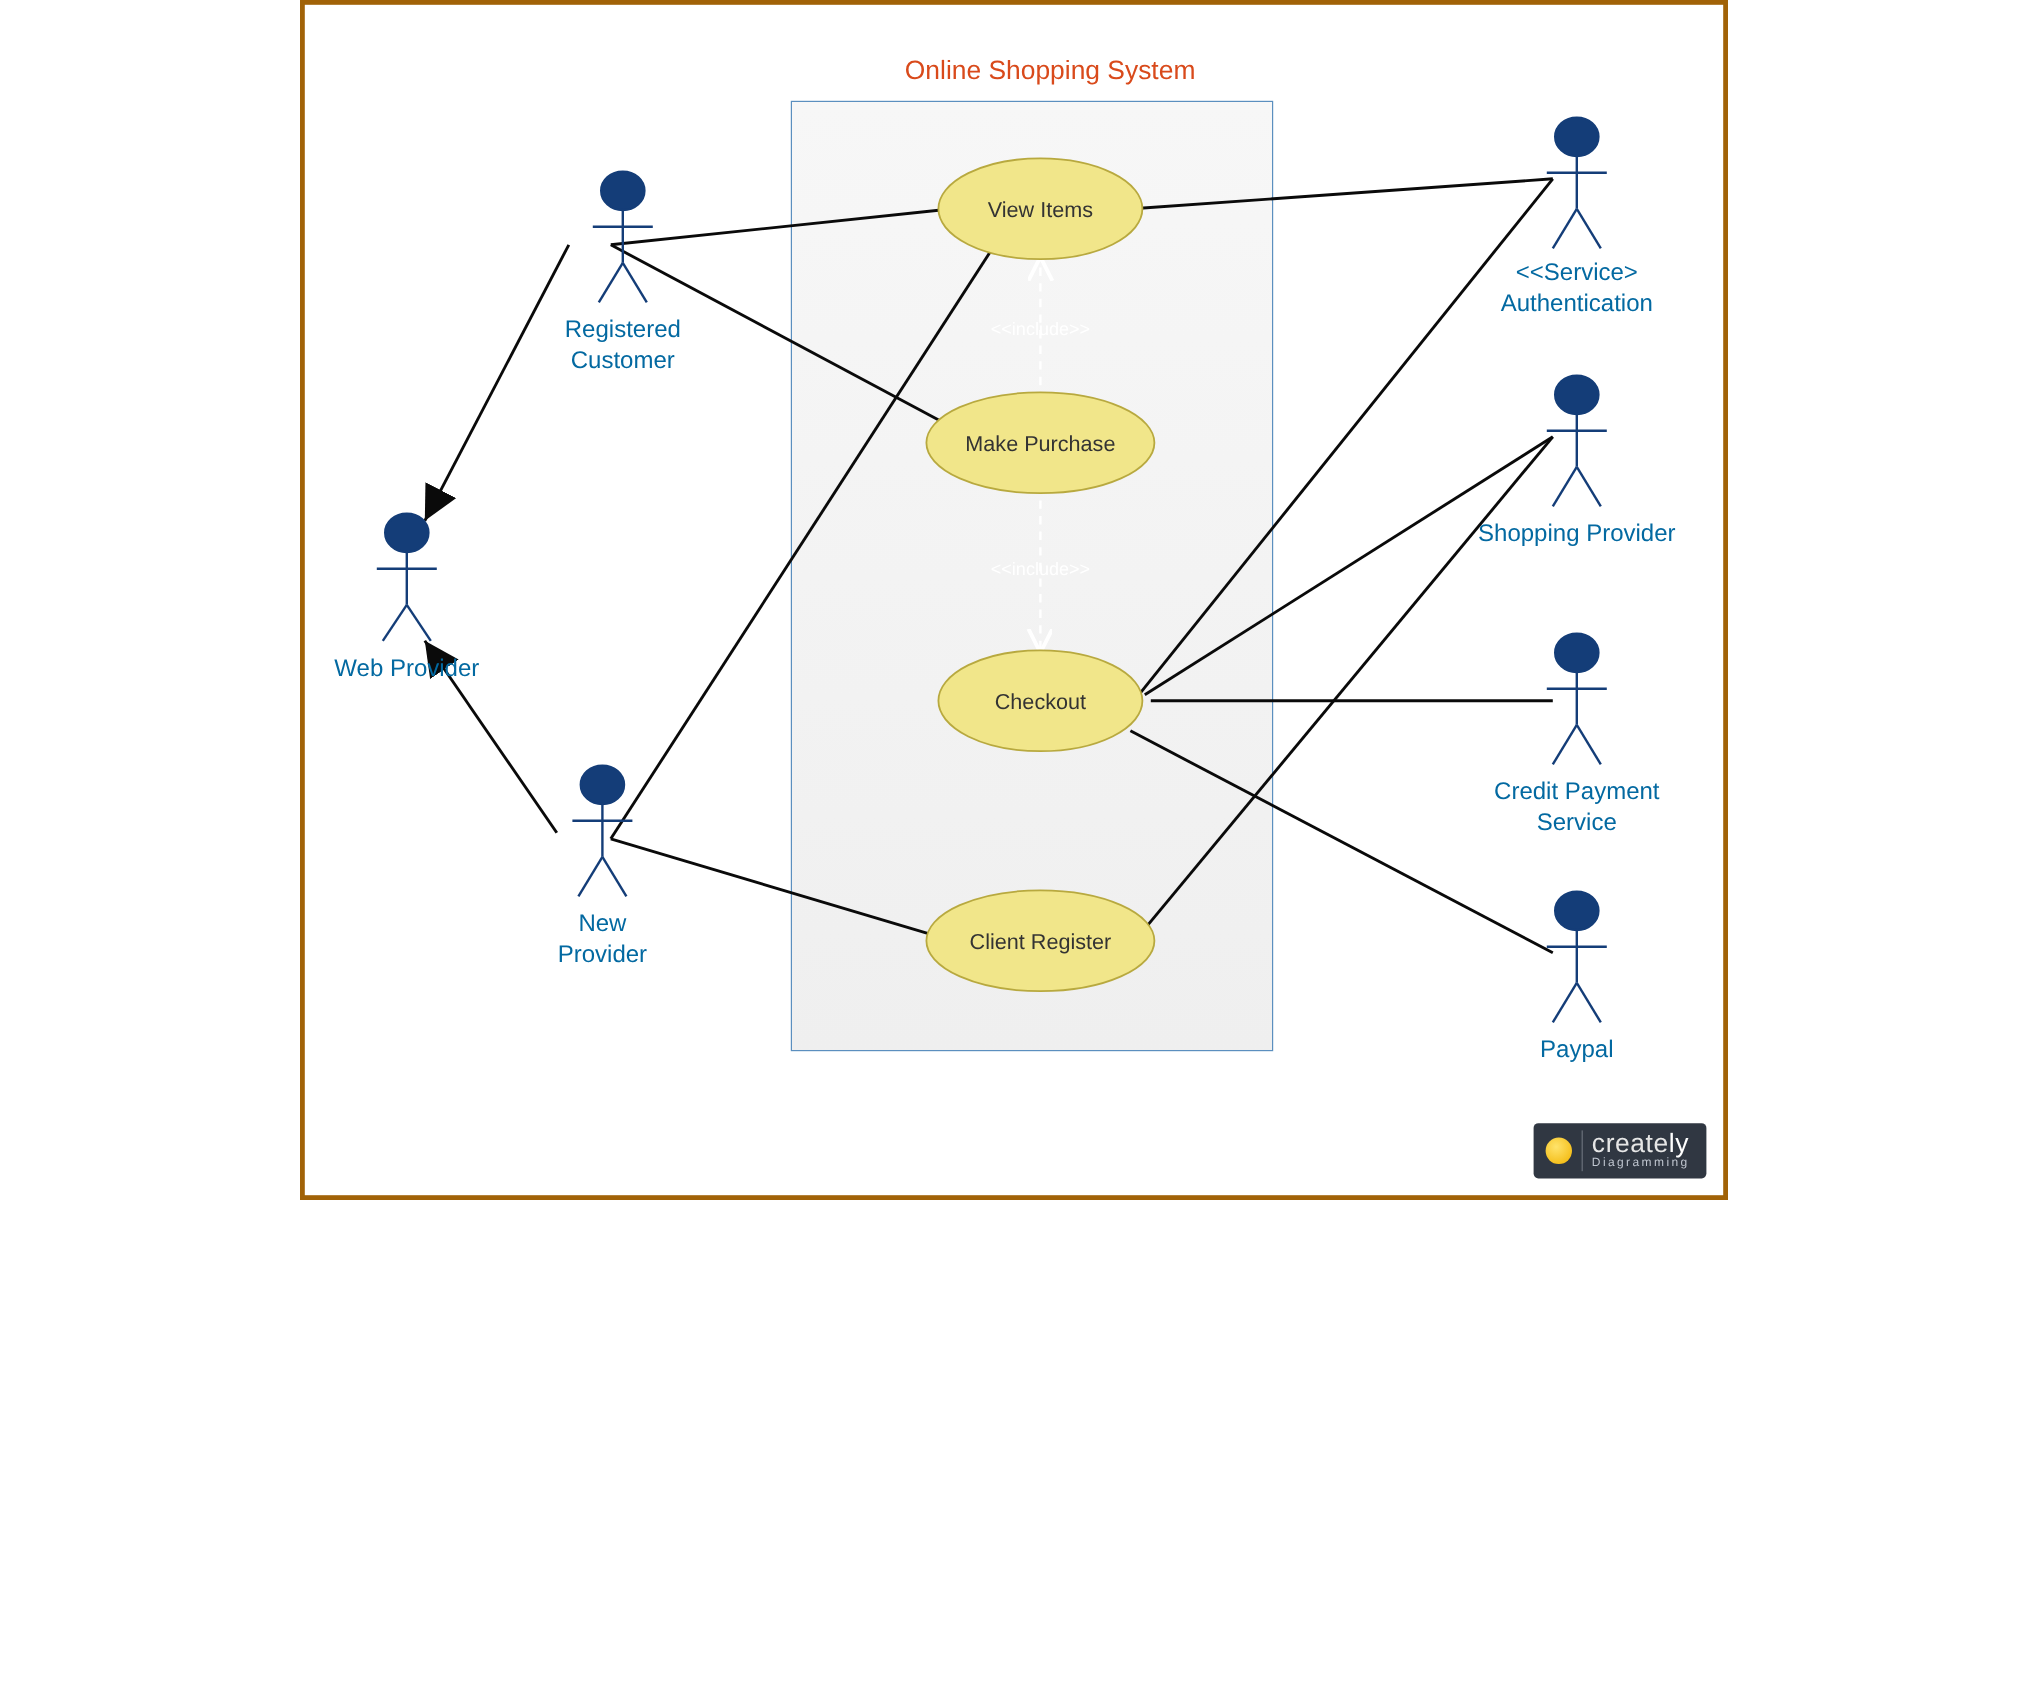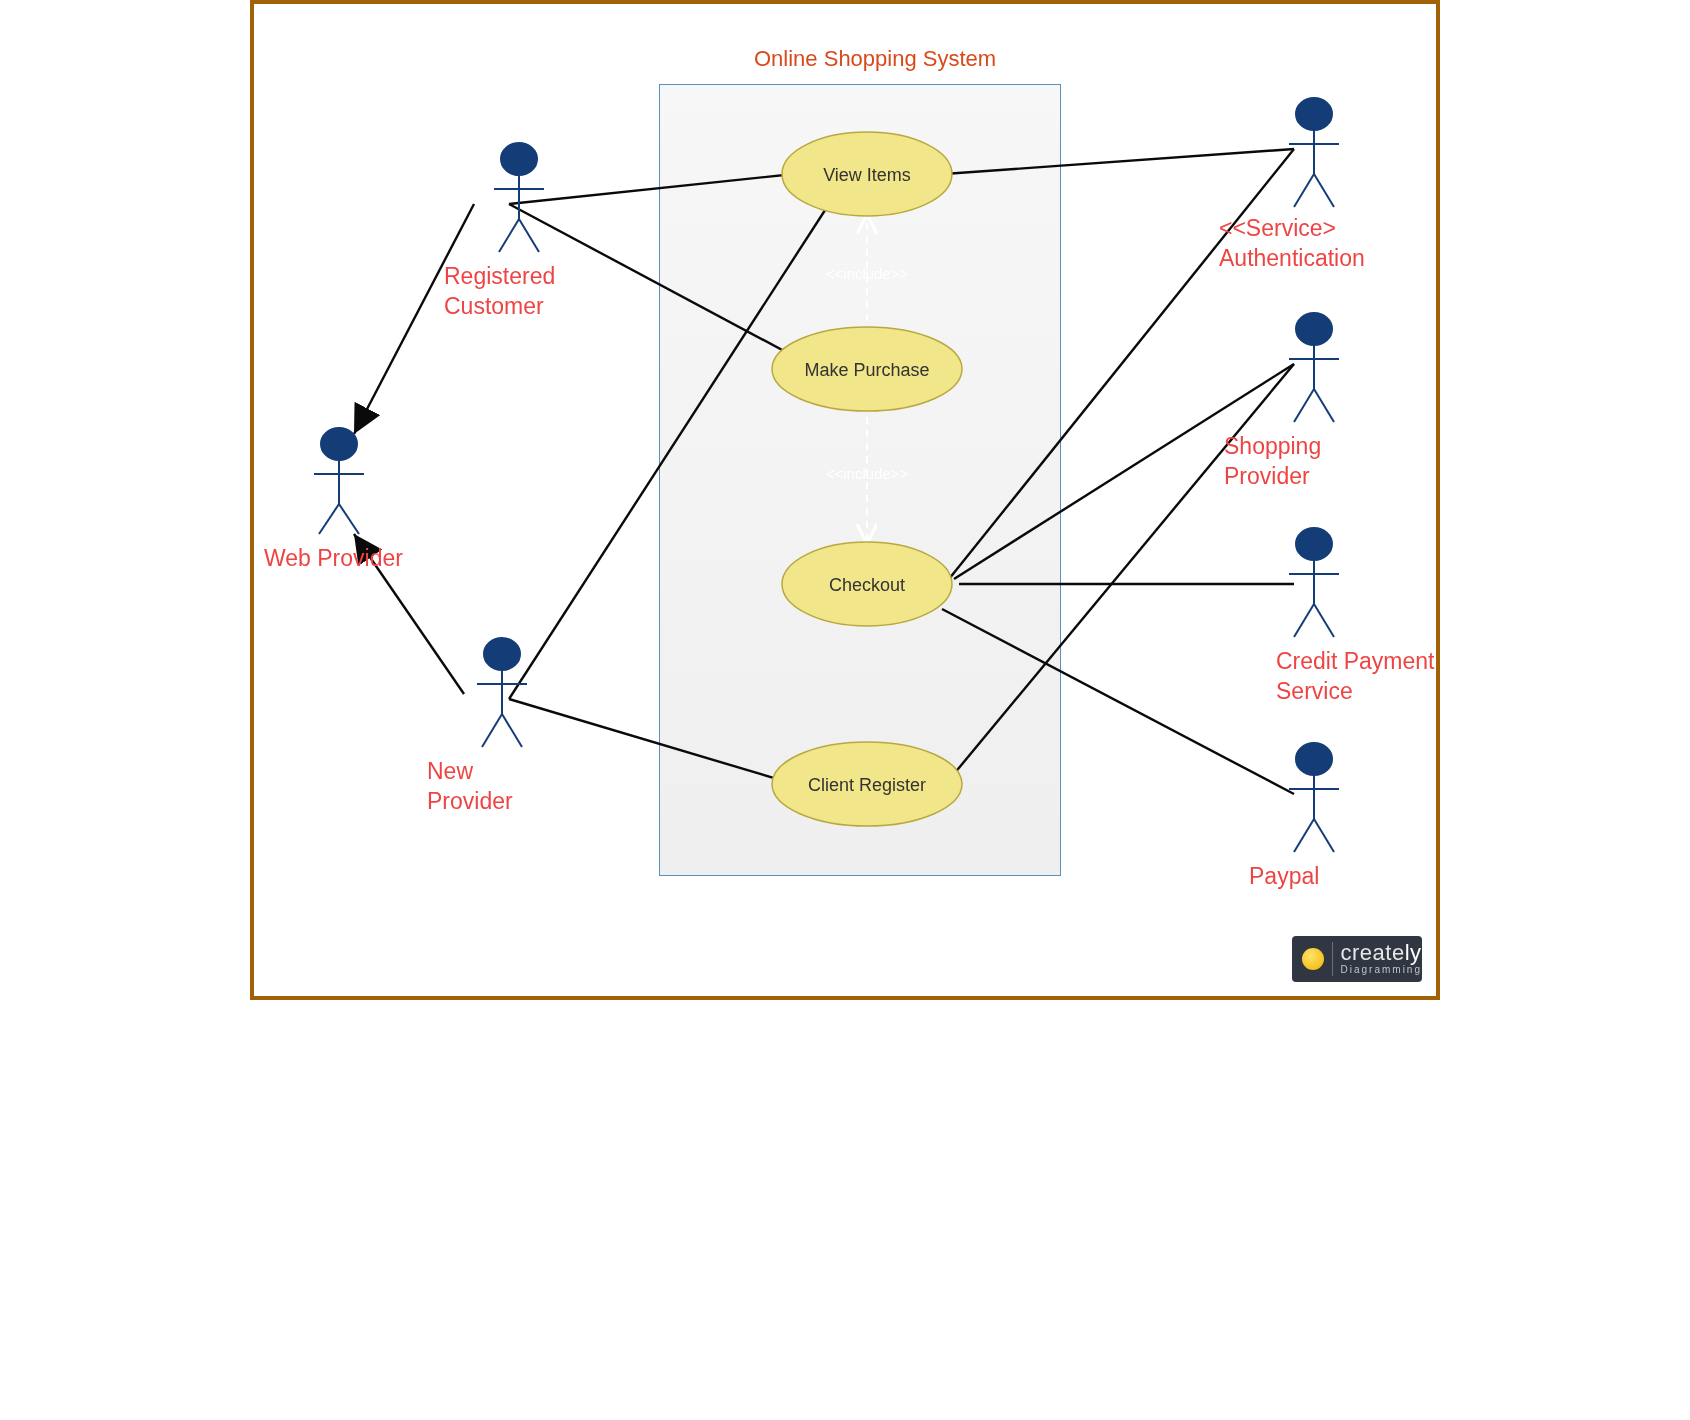--- a/index.html
+++ b/index.html
@@ -1,22 +1,22 @@
 <!DOCTYPE html>
 <html><head>
 <meta charset="utf-8">
 <style>
   html,body{margin:0;padding:0;background:#fff;font-family:"Segoe UI",Arial,sans-serif}
   .frame{position:relative;width:1190px;height:1000px;border:4px solid #a16207;box-sizing:border-box;margin:0 auto}
   .title{position:absolute;color:#d94a1b;font-size:22px;font-weight:500}
   .system-box{position:absolute;border:1px solid #5b8fbf;background:linear-gradient(to bottom,#f7f7f7,#efefef)}
-  .actor-label{position:absolute;color:#ef4444;font-size:23px;line-height:1.3}
+  .actor-label{position:absolute;color:#0369a1;font-size:20px;text-align:center;line-height:1.3}
   .usecase text{font-family:"Segoe UI",Arial,sans-serif;font-size:18px;fill:#333}
   .include-label{font-family:"Segoe UI",Arial,sans-serif;font-size:15px;fill:#fff}
-  .logo{position:absolute;right:14px;bottom:14px;background:#303742;border-radius:4px;padding:6px 0 6px 10px;display:flex;align-items:center;gap:8px}
+  .logo{position:absolute;right:14px;bottom:14px;background:#303742;border-radius:4px;padding:6px 14px 6px 10px;display:flex;align-items:center;gap:8px}
   .bulb{width:22px;height:22px;border-radius:50%;background:radial-gradient(circle at 40% 35%,#ffe36b,#f1b300)}
   .logo .sep{width:1px;height:34px;background:#6a707a}
   .logo .brand{color:#e6e6e6;font-weight:300;font-size:22px;letter-spacing:.5px;line-height:.9}
   .logo .brand .ly{color:#fff}
   .logo .tag{color:#bfc5cf;font-size:10px;letter-spacing:2px;margin-top:2px}
 </style>
 </head>
 <body>
 
 <div class="frame">
@@ -135,21 +135,21 @@
   </svg>
 
   <div class="actor-label" style="left:10px;top:540px;width:150px">Web Provider</div>
   <div class="actor-label" style="left:190px;top:258px;width:150px;white-space:pre-line">Registered
 Customer</div>
   <div class="actor-label" style="left:173px;top:753px;width:150px;white-space:pre-line">New
 Provider</div>
   <div class="actor-label" style="left:965px;top:210px;width:190px;white-space:pre-line">&lt;&lt;Service&gt;
 Authentication</div>
   <div class="actor-label" style="left:970px;top:428px;width:180px">Shopping Provider</div>
-  <div class="actor-label" style="left:1022px;top:643px;width:180px;white-space:pre-line">Credit Payment
+  <div class="actor-label" style="left:970px;top:643px;width:180px;white-space:pre-line">Credit Payment
 Service</div>
   <div class="actor-label" style="left:995px;top:858px;width:130px">Paypal</div>
 
   <div class="logo">
     <div class="bulb"></div>
     <div class="sep"></div>
     <div>
       <div class="brand"><span>create</span><span class="ly">ly</span></div>
       <div class="tag">Diagramming</div>
     </div>

